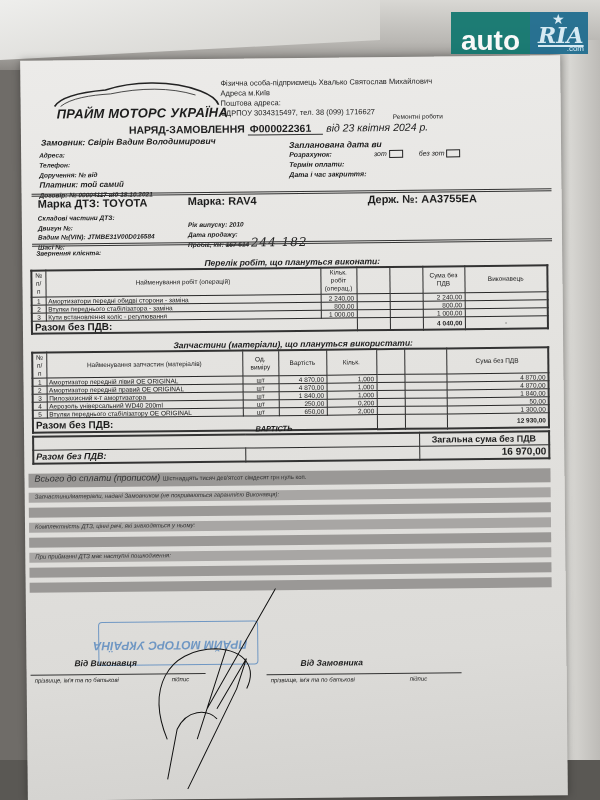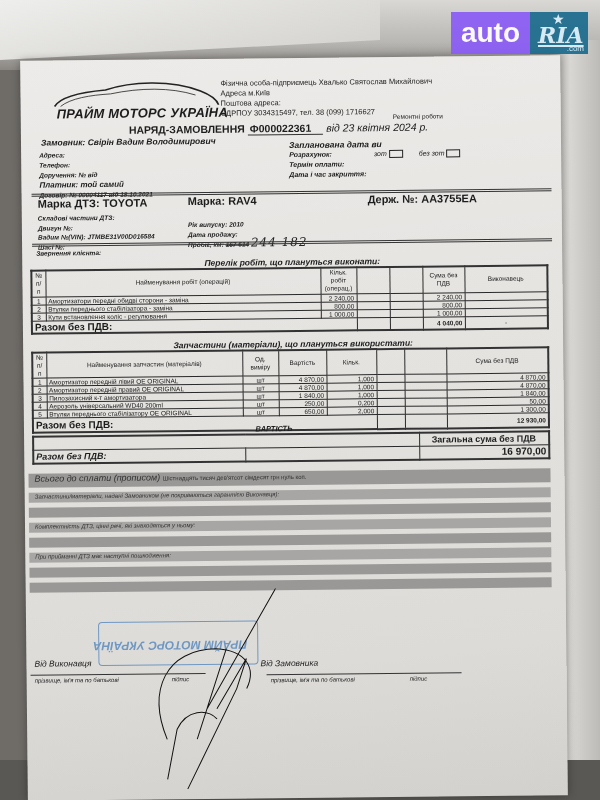--- a/index.html
+++ b/index.html
@@ -25,22 +25,22 @@
     background: linear-gradient(90deg, #a9a7a3, #d8d7d3 40%, #bdbbb7);
   }
   .bg-bottom {
     position: absolute; left: 0; bottom: 0; width: 600px; height: 40px;
     background: #5a5854;
   }
   .watermark {
     position: absolute; right: 12px; top: 12px; display: flex; height: 42px; z-index: 10;
   }
   .wm-auto {
-    background: #8b5cf6; color: #fff; font-size: 28px; font-weight: bold;
-    padding: 2px 10px 0 10px; line-height: 38px; opacity: 0.92;
+    background: #0f766e; color: #fff; font-size: 28px; font-weight: bold;
+    padding: 10px 10px 0 10px; line-height: 38px; opacity: 0.92;
   }
   .wm-ria {
     background: #1c6b8e; color: #d8eef8; width: 58px; position: relative; opacity: 0.92;
   }
   .wm-ria .ria-text { position: absolute; left: 8px; top: 10px; font-size: 22px; font-weight: bold; font-family: "DejaVu Serif", serif; font-style: italic; text-decoration: underline; }
   .wm-ria .ria-star { position: absolute; left: 22px; top: -1px; font-size: 14px; }
   .wm-ria .ria-com { position: absolute; right: 4px; bottom: 1px; font-size: 8px; }
 
   .sheet {
     position: absolute; left: 24px; top: 58px; width: 540px; height: 740px;
@@ -91,21 +91,21 @@
   .table-wrap { border: 2px solid #333; }
   .total-label { font-size: 10px; font-weight: bold; }
 
   .cost-table td { font-size: 9px; }
   .gray-bar { position: absolute; left: 4px; width: 522px; background: #9a9896; }
   .gray-bar.light { background: #a8a6a4; }
   .bar-text { position: absolute; left: 6px; top: 1px; font-size: 6px; font-style: italic; color: #333; white-space: nowrap; }
   .in-words { position: absolute; left: 6px; top: 0px; font-size: 9px; font-style: italic; color: #333; white-space: nowrap; }
   .in-words span { font-size: 6px; font-style: normal; }
 
-  .sig-label { font-size: 8.5px; font-weight: normal; font-style: italic; }
+  .sig-label { font-size: 8.5px; font-weight: bold; font-style: italic; margin-left: 40px; }
   .sig-line { border-top: 1px solid #333; width: 175px; }
   .sig-sub { font-size: 6px; font-style: italic; white-space: nowrap; }
   .stamp {
     position: absolute; left: 72px; top: 562px; width: 160px; height: 44px;
     border: 1.5px solid #5d8cc0; border-radius: 4px; color: #5d8cc0;
     transform: rotate(180deg); opacity: 0.85;
   }
   .stamp span { position: absolute; left: 10px; top: 12px; font-size: 12px; font-weight: bold; font-style: italic; white-space: nowrap; }
 </style>
 </head>

